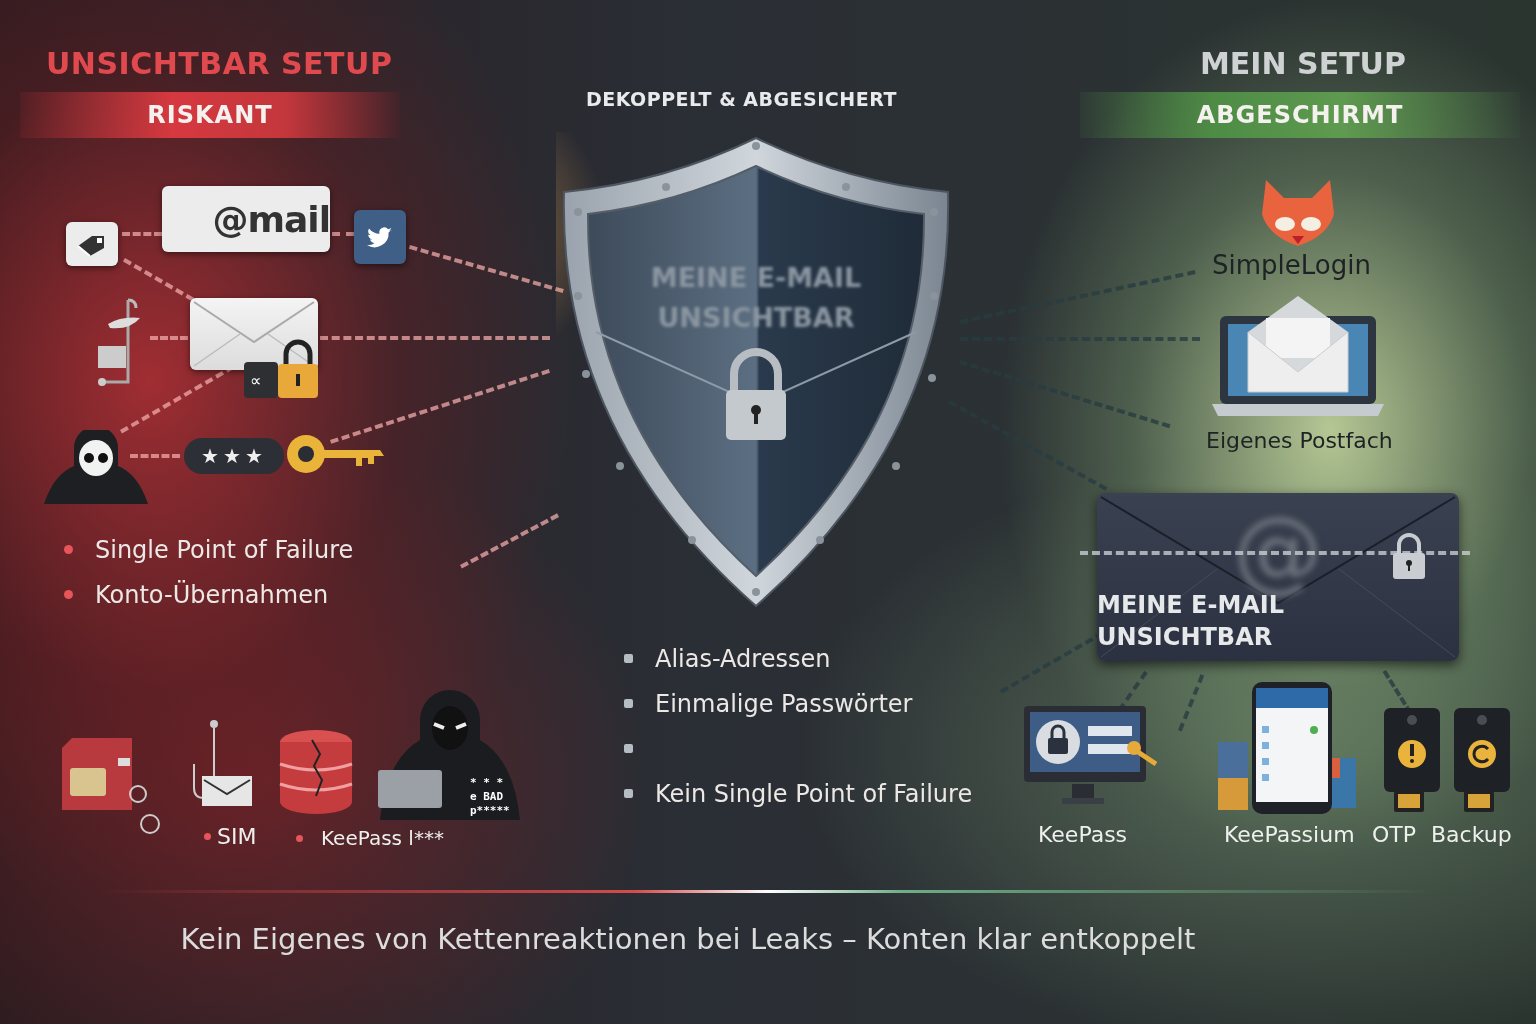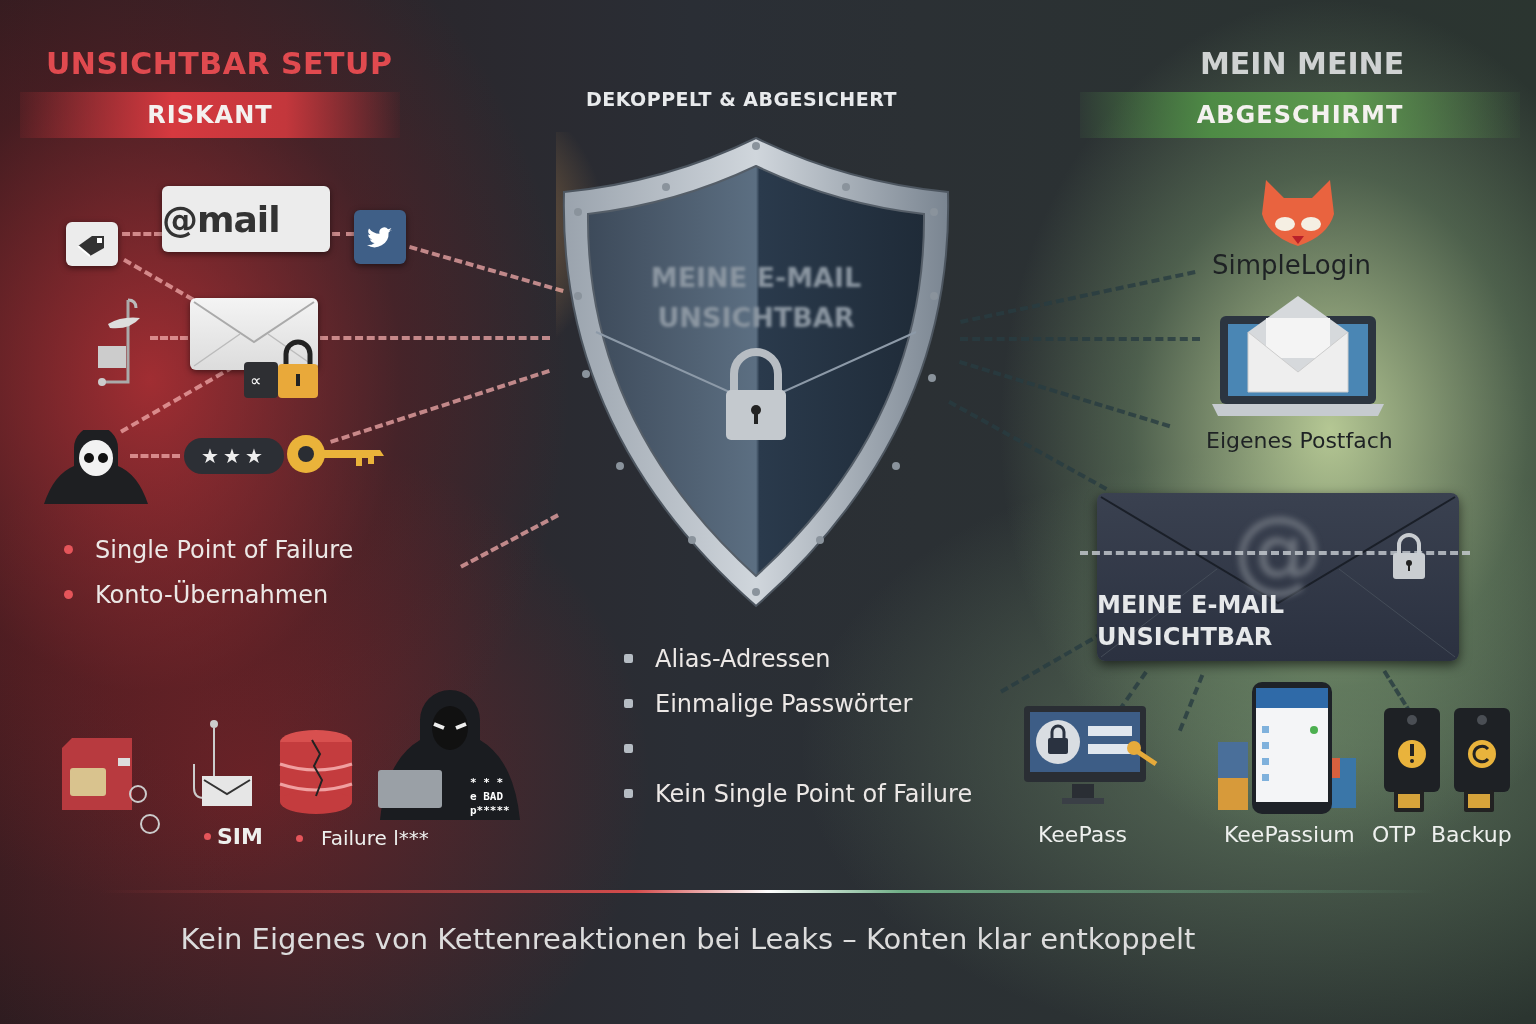--- a/index.html
+++ b/index.html
@@ -39,21 +39,21 @@
 
 <div class="bg"></div>
 
 <div class="abs title-left">UNSICHTBAR SETUP</div>
 <div class="abs banner-left">
     <span>RISKANT</span>
   </div>
 
 <div class="abs title-center">DEKOPPELT &amp; ABGESICHERT</div>
 
-<div class="abs title-right">MEIN MEINE</div>
+<div class="abs title-right">MEIN SETUP</div>
 <div class="abs banner-right">
     <span>ABGESCHIRMT</span>
   </div>
 
 <div class="dash" style="left:122px;top:232px;width:40px"></div>
 <div class="dash" style="left:332px;top:232px;width:22px"></div>
 <div class="dash" style="left:410px;top:245px;width:160px;transform:rotate(16deg)"></div>
 <div class="dash" style="left:125px;top:258px;width:80px;transform:rotate(30deg)"></div>
 <div class="dash" style="left:320px;top:336px;width:230px"></div>
 <div class="dash" style="left:150px;top:336px;width:38px"></div>
@@ -62,21 +62,21 @@
 <div class="dash" style="left:330px;top:440px;width:230px;transform:rotate(-18deg)"></div>
 <div class="dash" style="left:460px;top:565px;width:110px;transform:rotate(-28deg)"></div>
 
 <div class="card" style="left:66px;top:222px;width:52px;height:44px">
   <svg width="52" height="44" viewBox="0 0 52 44">
       <path d="M12 24 L26 14 L38 14 L38 26 L24 34 Z" fill="#333"></path>
       <rect x="31" y="16" width="5" height="5" fill="#fff"></rect>
       <path d="M12 24 L24 34" stroke="#fff" stroke-width="2"></path>
     </svg>
 </div>
-<div class="card" style="left:162px;top:186px;width:168px;height:66px;display:flex;align-items:center;justify-content:flex-start;font-size:36px;font-weight:bold;color:#333">
+<div class="card" style="left:162px;top:186px;width:168px;height:66px;display:flex;align-items:center;justify-content:flex-end;font-size:36px;font-weight:bold;color:#333">
   <span style="letter-spacing:-1px">@mail</span>
 </div>
 <div class="abs" style="left:354px;top:210px;width:52px;height:54px;background:#3f5f87;border-radius:6px;box-shadow:0 2px 6px rgba(0,0,0,.5)">
   <svg width="52" height="54" viewBox="0 0 52 54">
       <path d="M38 20c-1 .5-2 .7-3 .8 1-.7 2-1.6 2.3-2.8-1 .6-2 1-3.2 1.2a5 5 0 0 0-8.6 4.6A14 14 0 0 1 15 18.5a5 5 0 0 0 1.5 6.6c-.8 0-1.6-.3-2.3-.6 0 2.4 1.7 4.4 4 4.9-.7.2-1.5.2-2.3.1.7 2 2.5 3.4 4.7 3.4A10 10 0 0 1 13 35a14 14 0 0 0 21.6-12.5c1-.7 1.8-1.5 2.4-2.5z" fill="#fff"></path>
     </svg>
 </div>
 <div class="abs" style="left:90px;top:296px;width:62px;height:92px">
   <svg width="62" height="92" viewBox="0 0 62 92">
       <path d="M38 4 q8 0 8 8" stroke="#bbb" stroke-width="3" fill="none"></path>
@@ -167,27 +167,27 @@
       <ellipse cx="80" cy="38" rx="18" ry="22" fill="#111"></ellipse>
       <path d="M64 34 l10 4 M96 34 l-10 4" stroke="#eee" stroke-width="4"></path>
       <rect x="8" y="80" width="64" height="38" rx="3" fill="#9aa0a6"></rect>
     </svg>
   <div style="position:absolute;left:100px;top:86px;font-size:11px;color:#fff;font-family:'DejaVu Sans Mono',monospace;line-height:14px;font-weight:bold">
     <div>* * *</div>
     <div>e BAD</div>
     <div>p*****</div>
   </div>
 </div>
-<div class="lbl" style="left:204px;top:824px;font-size:22px;font-weight:bold;display:flex;align-items:center">
+<div class="lbl" style="left:204px;top:824px;font-size:22px;font-weight:normal;display:flex;align-items:center">
     <span style="width:7px;height:7px;background:#e5555a;border-radius:50%;display:inline-block;margin-right:6px"></span>
     <span>SIM</span>
   </div>
 <div class="lbl" style="left:296px;top:826px;font-size:20px;display:flex;align-items:center">
     <span style="width:7px;height:7px;background:#e5555a;border-radius:50%;display:inline-block;margin-right:18px"></span>
-    <span>Failure l***</span>
+    <span>KeePass l***</span>
   </div>
 
 <div class="abs shield">
   <svg width="400" height="480" viewBox="0 0 400 480">
     <defs>
       <linearGradient id="rim" x1="0" x2="1">
           <stop offset="0" stop-color="#9aa3ad"></stop>
           <stop offset="0.5" stop-color="#d0d6dc"></stop>
           <stop offset="1" stop-color="#7a8591"></stop>
         </linearGradient>

